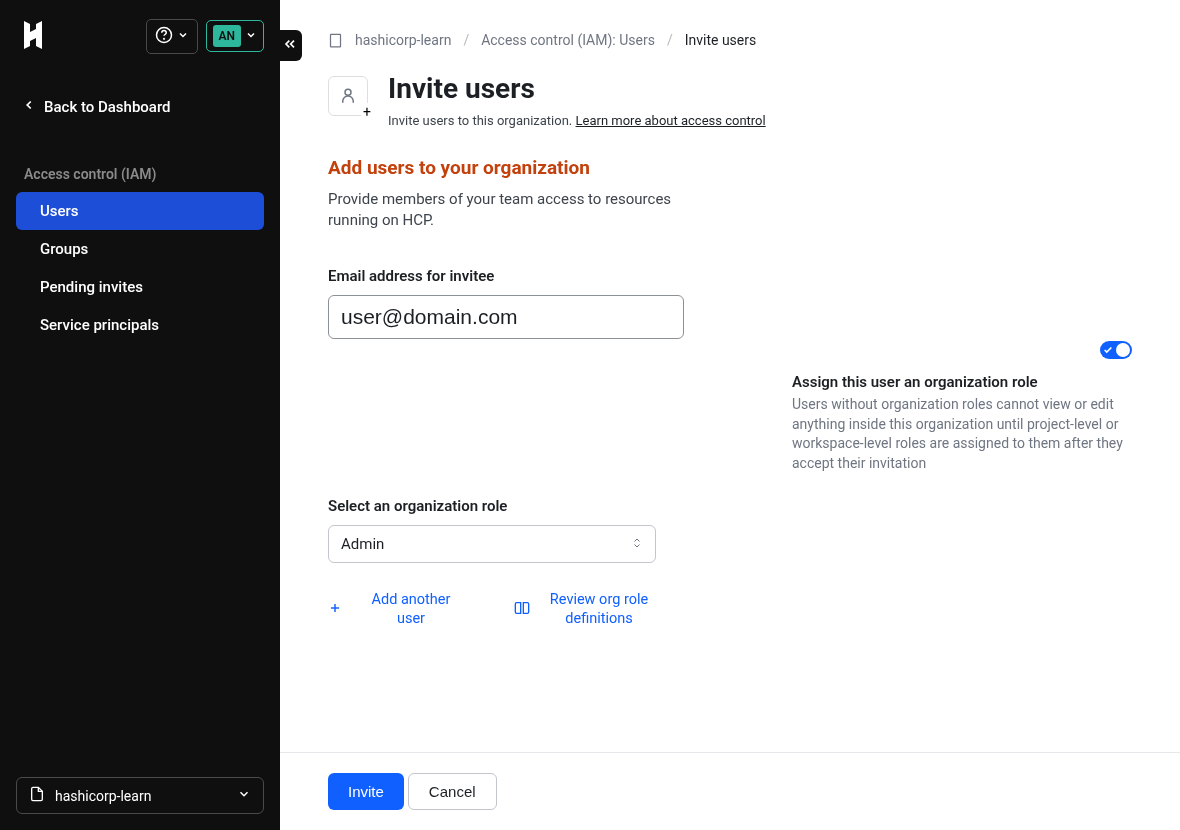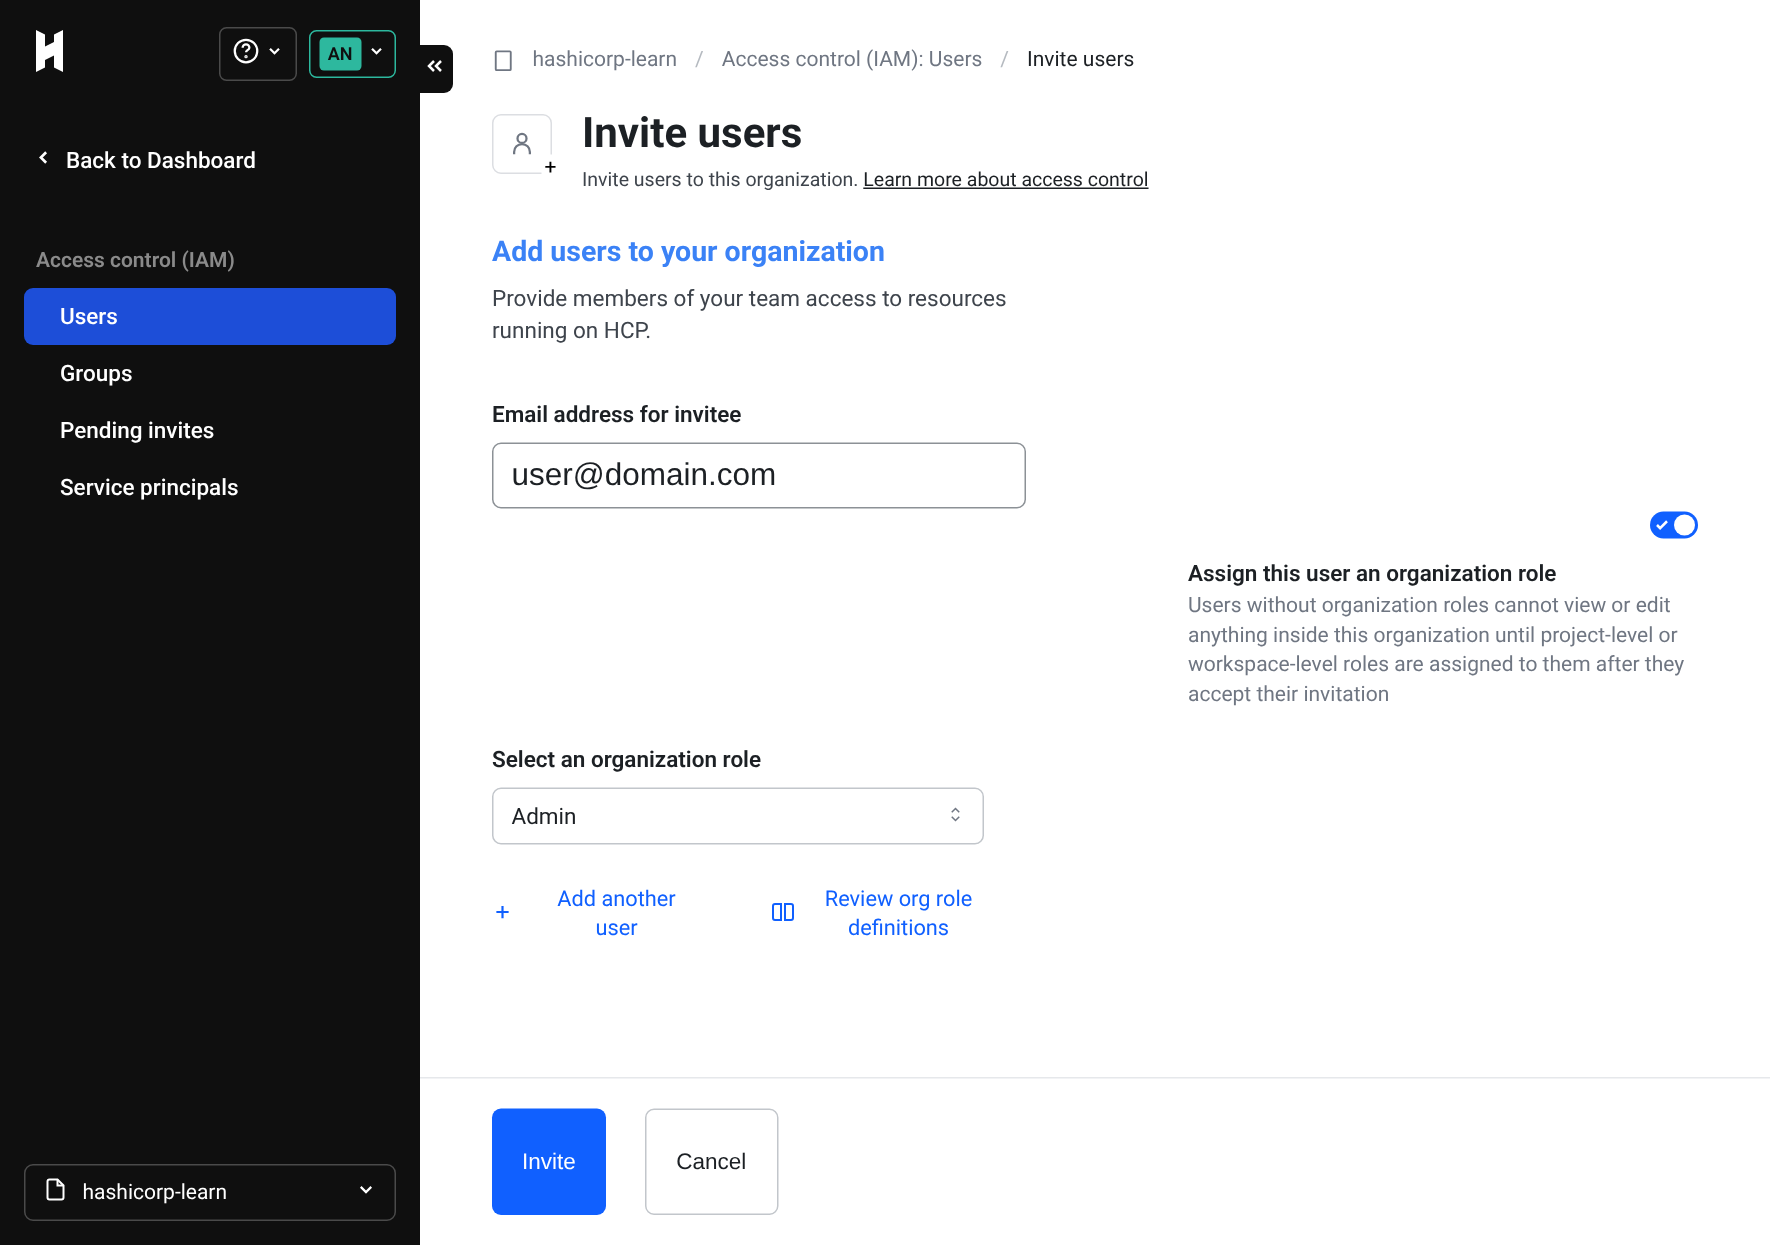--- a/index.html
+++ b/index.html
@@ -164,21 +164,21 @@
       color: #3e444c;
       font-size: 13px;
     }
     .page-subtitle a {
       color: #1c2024;
       text-decoration: underline;
     }
     .form-section-title {
       font-size: 19px;
       font-weight: 700;
-      color: #3b82f6;
+      color: #c2410c;
       margin-bottom: 10px;
     }
     .form-section-desc {
       color: #3e444c;
       font-size: 15px;
       max-width: 380px;
       line-height: 1.4;
       margin-bottom: 36px;
     }
     .form-label {
@@ -267,38 +267,38 @@
     }
     .link-btn .txt {
       max-width: 110px;
       text-align: center;
       line-height: 1.3;
     }
     .footer {
       border-top: 1px solid #e6e8eb;
       padding: 20px 48px;
       display: flex;
-      gap: 26px;
+      gap: 4px;
     }
     .btn-primary {
       background: #1060ff;
       color: #fff;
       border: none;
       border-radius: 6px;
       padding: 9px 20px;
       font-size: 15px;
       font-weight: 500;
       cursor: pointer;
     }
     .btn-secondary {
       background: #fff;
       color: #1c2024;
       border: 1px solid #c2c6cb;
       border-radius: 6px;
-      padding: 26px 20px;
+      padding: 9px 20px;
       font-size: 15px;
       font-weight: 500;
       cursor: pointer;
     }
     .role-select-label { margin-top: 24px; }
   </style>
 </head>
 <body>
 
 <div class="sidebar">

